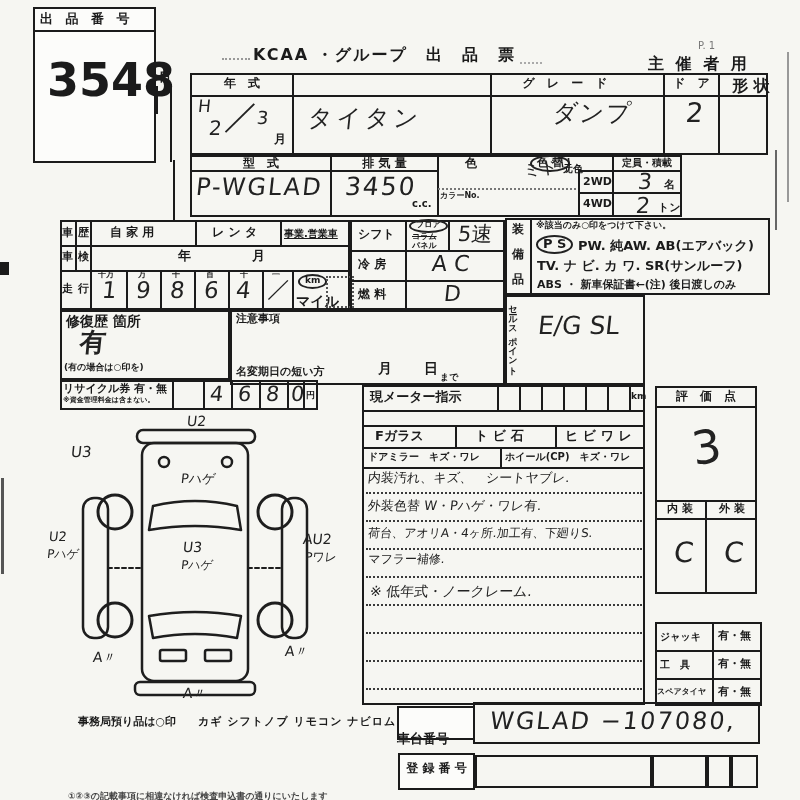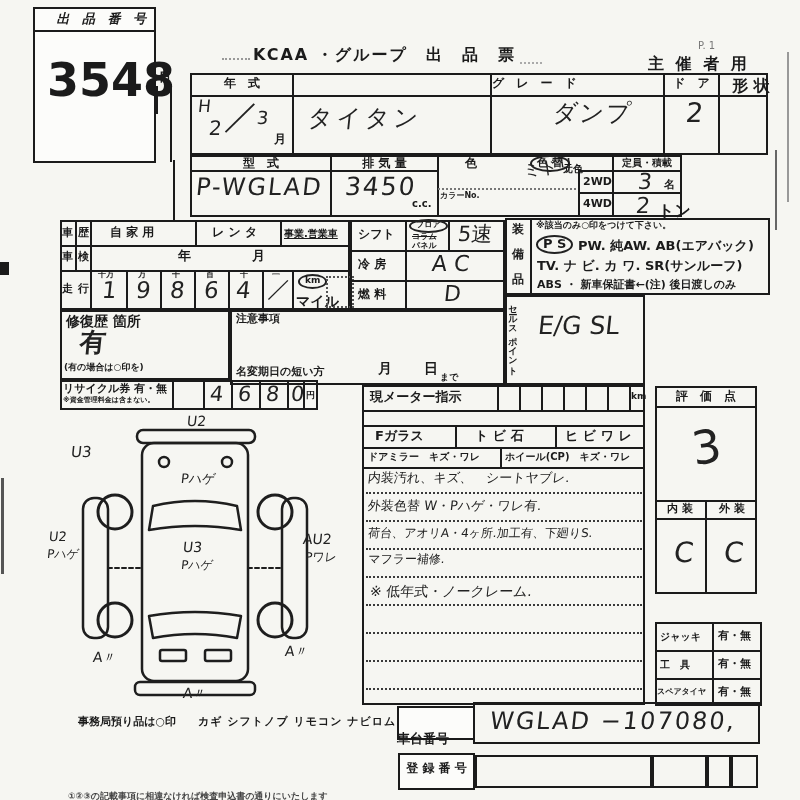--- a/index.html
+++ b/index.html
@@ -15,21 +15,21 @@
   .vtext{writing-mode:vertical-rl;text-orientation:upright;}
   .gray{color:#777;}
   svg{position:absolute;left:0;top:0;}
 </style>
 </head>
 <body>
 
 <div id="page">
 
   <div class="b" style="left:33px;top:7px;width:123px;height:156px;background:#fcfcfa;"></div>
-  <div class="t hd" style="left:40px;top:12px;width:110px;text-align:right;font-size:13px;letter-spacing:4px;font-style:italic;">出 品 番 号</div>
+  <div class="t hd" style="left:40px;top:12px;width:110px;text-align:left;font-size:13px;letter-spacing:4px;">出 品 番 号</div>
   <div class="ln" style="left:35px;top:30px;width:119px;height:2px;"></div>
   <div class="t hd" style="left:47px;top:55px;width:110px;text-align:center;font-size:46px;">3548</div>
 
   <div class="t hd" style="left:159px;top:71px;font-size:12px;">日</div>
   <div class="ln" style="left:170px;top:84px;width:2px;height:78px;"></div>
   <div class="ln" style="left:156px;top:86px;width:2px;height:28px;"></div>
   <div class="ln" style="left:173px;top:160px;width:2px;height:62px;"></div>
   <div class="ln" style="left:0;top:262px;width:9px;height:13px;"></div>
   <div class="ln" style="left:1px;top:478px;width:3px;height:96px;background:#555;"></div>
   <div class="ln" style="left:787px;top:52px;width:2px;height:150px;background:#999;"></div>
@@ -41,21 +41,21 @@
   <div class="t gray" style="left:698px;top:40px;font-size:10px;">P.  1</div>
   <div class="t hd" style="left:648px;top:55px;font-size:16px;letter-spacing:3px;">主 催 者 用</div>
 
   <div class="b" style="left:190px;top:73px;width:578px;height:82px;"></div>
   <div class="ln" style="left:190px;top:95px;width:578px;height:2px;"></div>
   <div class="ln" style="left:292px;top:73px;width:2px;height:82px;"></div>
   <div class="ln" style="left:490px;top:73px;width:2px;height:82px;"></div>
   <div class="ln" style="left:663px;top:73px;width:2px;height:82px;"></div>
   <div class="ln" style="left:718px;top:73px;width:2px;height:82px;"></div>
   <div class="t hd" style="left:192px;top:77px;width:100px;text-align:center;font-size:12px;">年　式</div>
-  <div class="t hd" style="left:492px;top:77px;width:146px;font-size:12px;">グ　レ　ー　ド</div>
+  <div class="t hd" style="left:492px;top:77px;width:146px;text-align:center;font-size:12px;">グ　レ　ー　ド</div>
   <div class="t hd" style="left:665px;top:77px;width:53px;text-align:center;font-size:12px;">ド　ア</div>
   <div class="t hd" style="left:720px;top:77px;width:62px;text-align:center;font-size:16px;">形 状</div>
   <div class="t hw" style="left:198px;top:97px;font-size:17px;">H</div>
   <div class="t hw" style="left:209px;top:117px;font-size:20px;">2</div>
   <div class="t hw" style="left:225px;top:97px;font-size:34px;">／</div>
   <div class="t hw" style="left:257px;top:108px;font-size:18px;">3</div>
   <div class="t hd" style="left:274px;top:133px;font-size:12px;">月</div>
   <div class="t hw" style="left:308px;top:105px;font-size:24px;letter-spacing:4px;">タイタン</div>
   <div class="t hw" style="left:553px;top:100px;font-size:24px;letter-spacing:2px;">ダンプ</div>
   <div class="t hw" style="left:686px;top:98px;font-size:27px;">2</div>
@@ -78,21 +78,21 @@
   <div class="t hw" style="left:345px;top:173px;font-size:25px;letter-spacing:2px;">3450</div>
   <div class="t hd" style="left:412px;top:198px;font-size:10px;">c.c.</div>
   <div class="t" style="left:440px;top:192px;font-size:8px;font-weight:bold;">カラーNo.</div>
   <div class="dln" style="left:438px;top:188px;width:138px;border-color:#777;"></div>
   <div class="t hw" style="left:523px;top:158px;font-size:17px;transform:rotate(-8deg);">ミドリ</div>
   <div class="t hd" style="left:583px;top:176px;font-size:11px;">2WD</div>
   <div class="t hd" style="left:583px;top:198px;font-size:11px;">4WD</div>
   <div class="t hw" style="left:638px;top:170px;font-size:22px;">3</div>
   <div class="t hd" style="left:664px;top:179px;font-size:11px;">名</div>
   <div class="t hw" style="left:636px;top:194px;font-size:22px;">2</div>
-  <div class="t hd" style="left:658px;top:202px;font-size:16px;">トン</div>
+  <div class="t hd" style="left:658px;top:202px;font-size:11px;">トン</div>
 
   <div class="b" style="left:60px;top:220px;width:290px;height:90px;"></div>
   <div class="ln" style="left:75px;top:220px;width:2px;height:50px;"></div>
   <div class="ln" style="left:90px;top:220px;width:2px;height:90px;"></div>
   <div class="ln" style="left:60px;top:245px;width:290px;height:2px;"></div>
   <div class="ln" style="left:60px;top:270px;width:290px;height:2px;"></div>
   <div class="ln" style="left:195px;top:220px;width:2px;height:25px;"></div>
   <div class="ln" style="left:280px;top:220px;width:2px;height:25px;"></div>
   <div class="t hd" style="left:62px;top:227px;font-size:11px;">車</div>
   <div class="t hd" style="left:78px;top:227px;font-size:11px;">歴</div>

